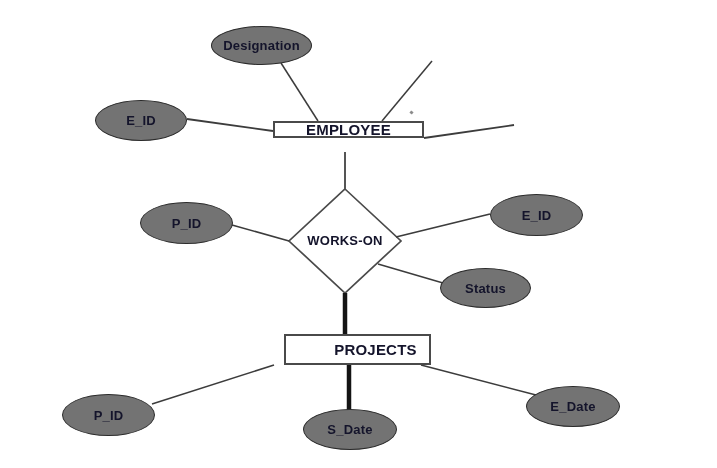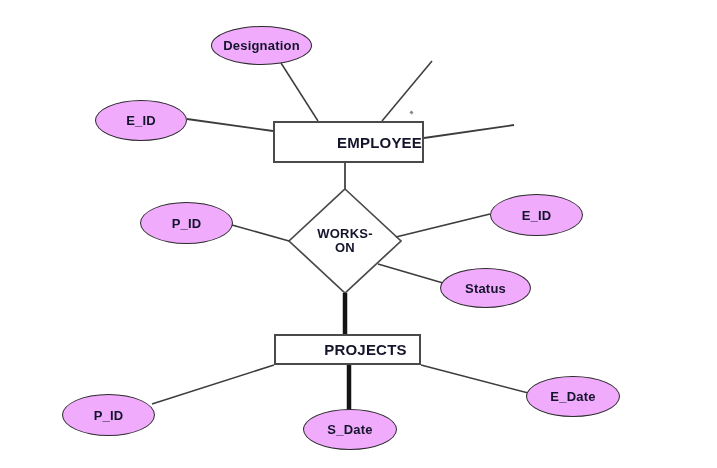--- a/index.html
+++ b/index.html
@@ -35,21 +35,21 @@
     z-index: 3;
   }
   .entity {
     border: 2px solid #4a4a4a;
     background: #ffffff;
     font-size: 15px;
   }
   .attr {
     border: 1.6px solid #2b2b2b;
     border-radius: 50%;
-    background: #f0abfc;
+    background: #737373;
     font-size: 13px;
   }
   .rel-label {
     background: transparent;
     font-size: 13px;
     line-height: 1.08;
     pointer-events: none;
   }
   .stray {
     position: absolute;
@@ -82,29 +82,29 @@
 
     <line x1="345" y1="293" x2="345" y2="334" stroke="#141414" stroke-width="4.5"></line>
 
     <line x1="152" y1="404" x2="274" y2="365" stroke="#3c3c3c" stroke-width="1.5"></line>
     <line x1="349" y1="365" x2="349" y2="412" stroke="#141414" stroke-width="4.5"></line>
     <line x1="421" y1="365" x2="536" y2="395" stroke="#3c3c3c" stroke-width="1.5"></line>
   </svg>
 
   <div class="stray" style="left:410px; top:111px;"></div>
 
-  <div class="node entity" style="left:273px; top:121px; width:151px; height:42px;justify-content:flex-end;">
+  <div class="node entity" style="left:273px; top:121px; width:151px; height:17px;">
     <span>EMPLOYEE</span>
   </div>
 
-  <div class="node entity" style="left:274px; top:334px; width:147px; height:31px;padding-left:36px;">
+  <div class="node entity" style="left:284px; top:334px; width:147px; height:31px;padding-left:36px;">
     <span>PROJECTS</span>
   </div>
 
-  <div class="node rel-label" style="left:299px; top:213px; width:92px; height:56px; flex-direction:column;">
+  <div class="node rel-label" style="left:299px; top:213px; width:92px; height:56px; flex-direction:row;">
     <span>WORKS-</span>
     <span>ON</span>
   </div>
 
   <div class="node attr" style="left:211px; top:26px; width:101px; height:39px;">
     <span>Designation</span>
   </div>
 
 
   <div class="node attr" style="left:95px; top:100px; width:92px; height:41px;">
@@ -125,17 +125,17 @@
   </div>
 
   <div class="node attr" style="left:62px; top:394px; width:93px; height:42px;">
     <span>P_ID</span>
   </div>
 
   <div class="node attr" style="left:303px; top:409px; width:94px; height:41px;justify-content:center;">
     <span>S_Date</span>
   </div>
 
-  <div class="node attr" style="left:526px; top:376px; width:94px; height:41px;">
+  <div class="node attr" style="left:526px; top:386px; width:94px; height:41px;">
     <span>E_Date</span>
   </div>
 
 </div>
 
 </body></html>

